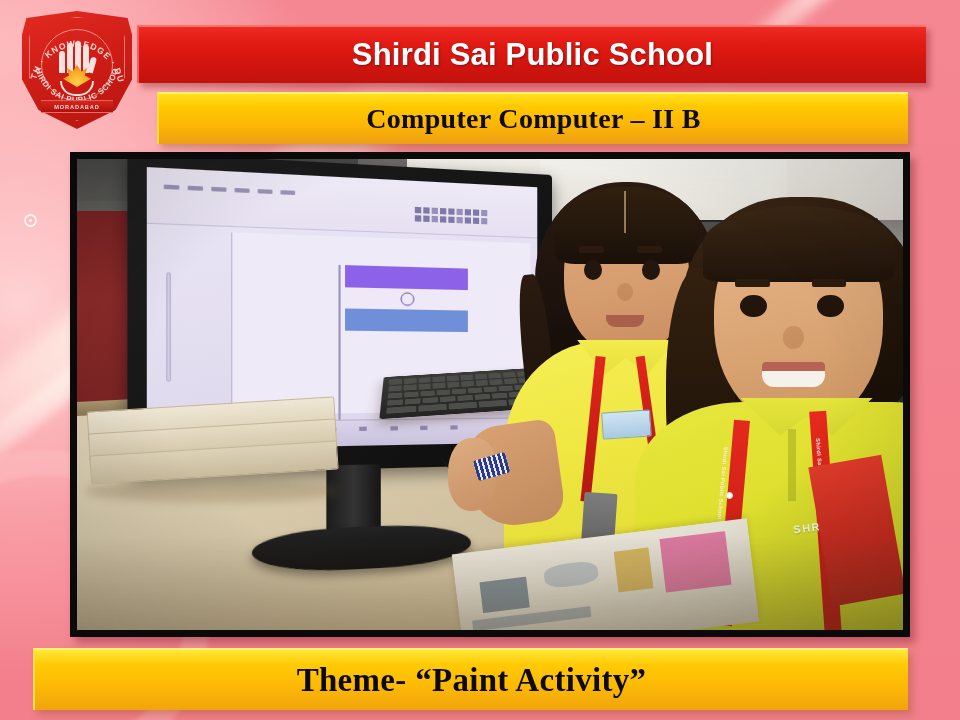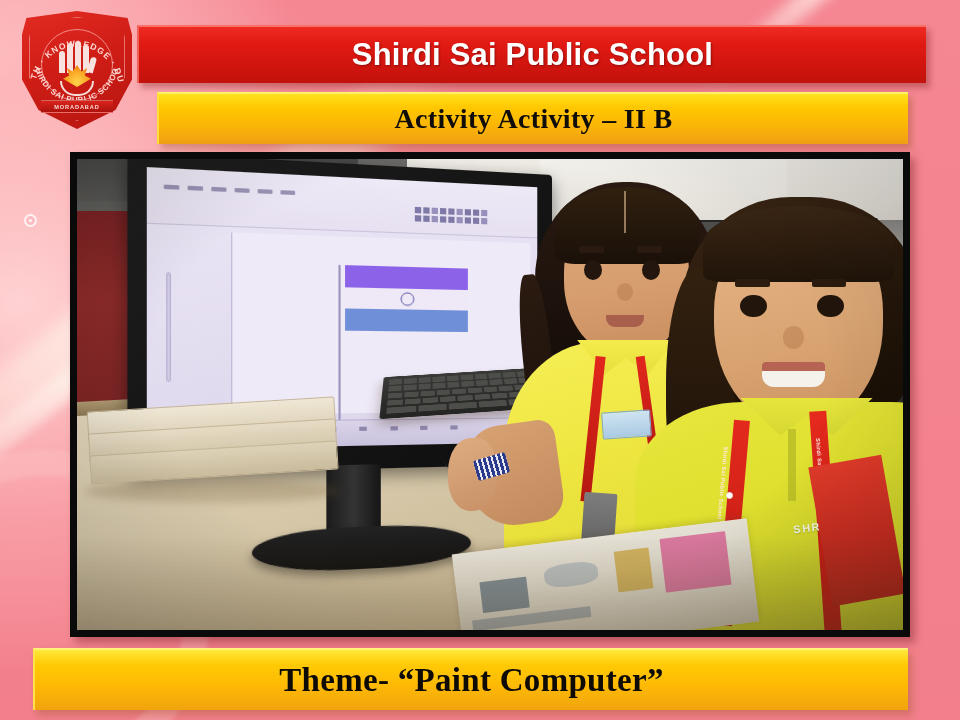--- a/index.html
+++ b/index.html
@@ -711,21 +711,21 @@
     <div class="crest-ribbon">
       <span>MORADABAD</span>
     </div>
   </div>
 
   <div class="banner" id="banner-title">
     <span class="label">Shirdi Sai Public School</span>
   </div>
 
   <div class="banner" id="banner-subtitle">
-    <span class="label">Activity Activity – II B</span>
+    <span class="label">Computer Computer – II B</span>
   </div>
 
   <div id="photo-frame">
     <div id="photo">
 
       <div class="ph-wall"></div>
       <div class="ph-wall-white"></div>
       <div class="ph-wall-lit"></div>
       <div class="ph-dark-top"></div>
       <div class="ph-redwall2"></div>
@@ -971,16 +971,16 @@
           <div class="blk n5"></div>
       </div>
       <div class="ph-news-red"></div>
 
       <div class="ph-desk-shadow"></div>
       <div class="ph-vignette"></div>
     </div>
   </div>
 
   <div class="banner" id="banner-theme">
-    <span class="label">Theme- “Paint Computer”</span>
+    <span class="label">Theme- “Paint Activity”</span>
   </div>
 
 </div>
 
 </body></html>

